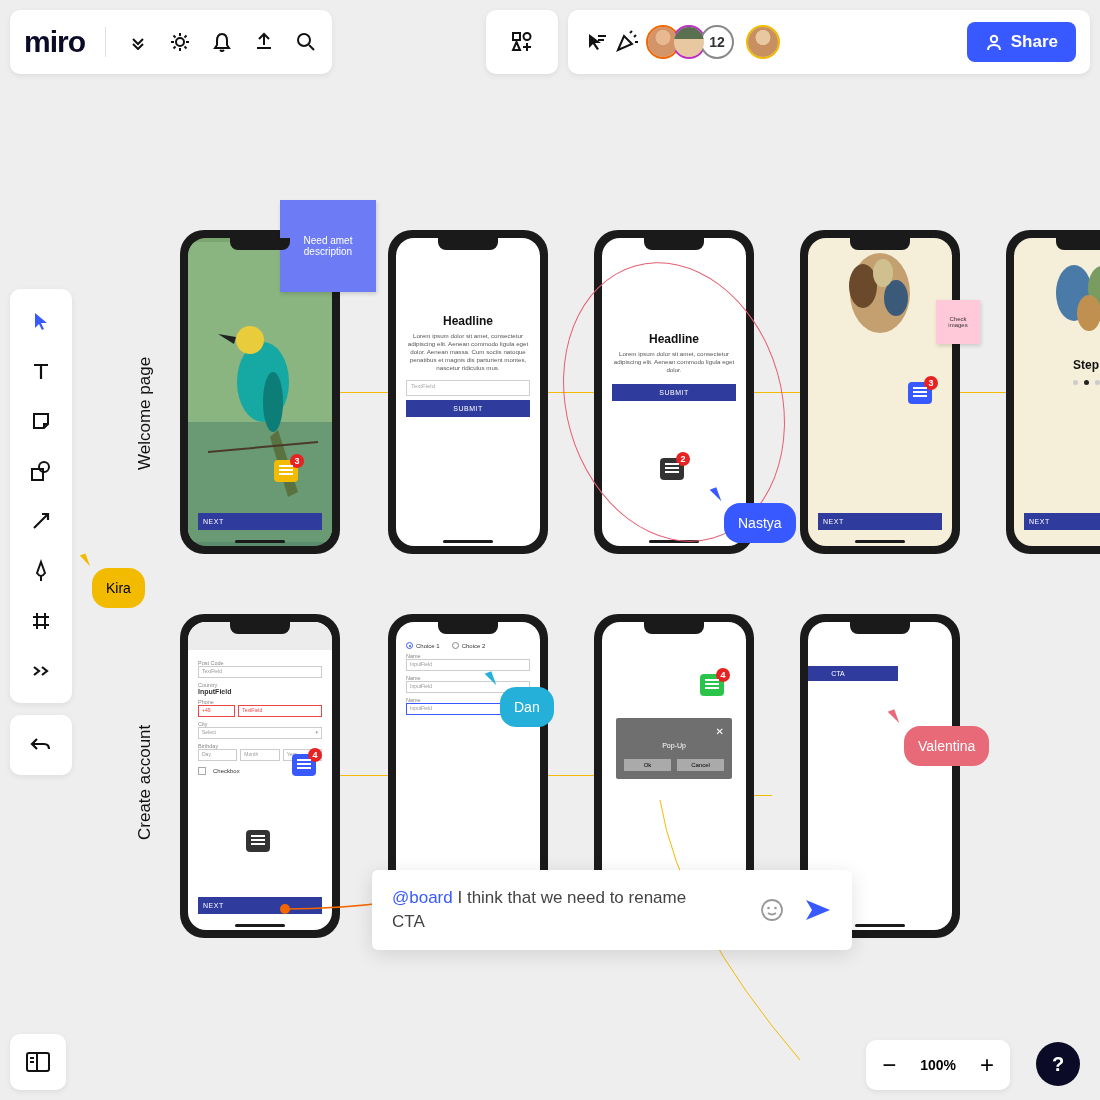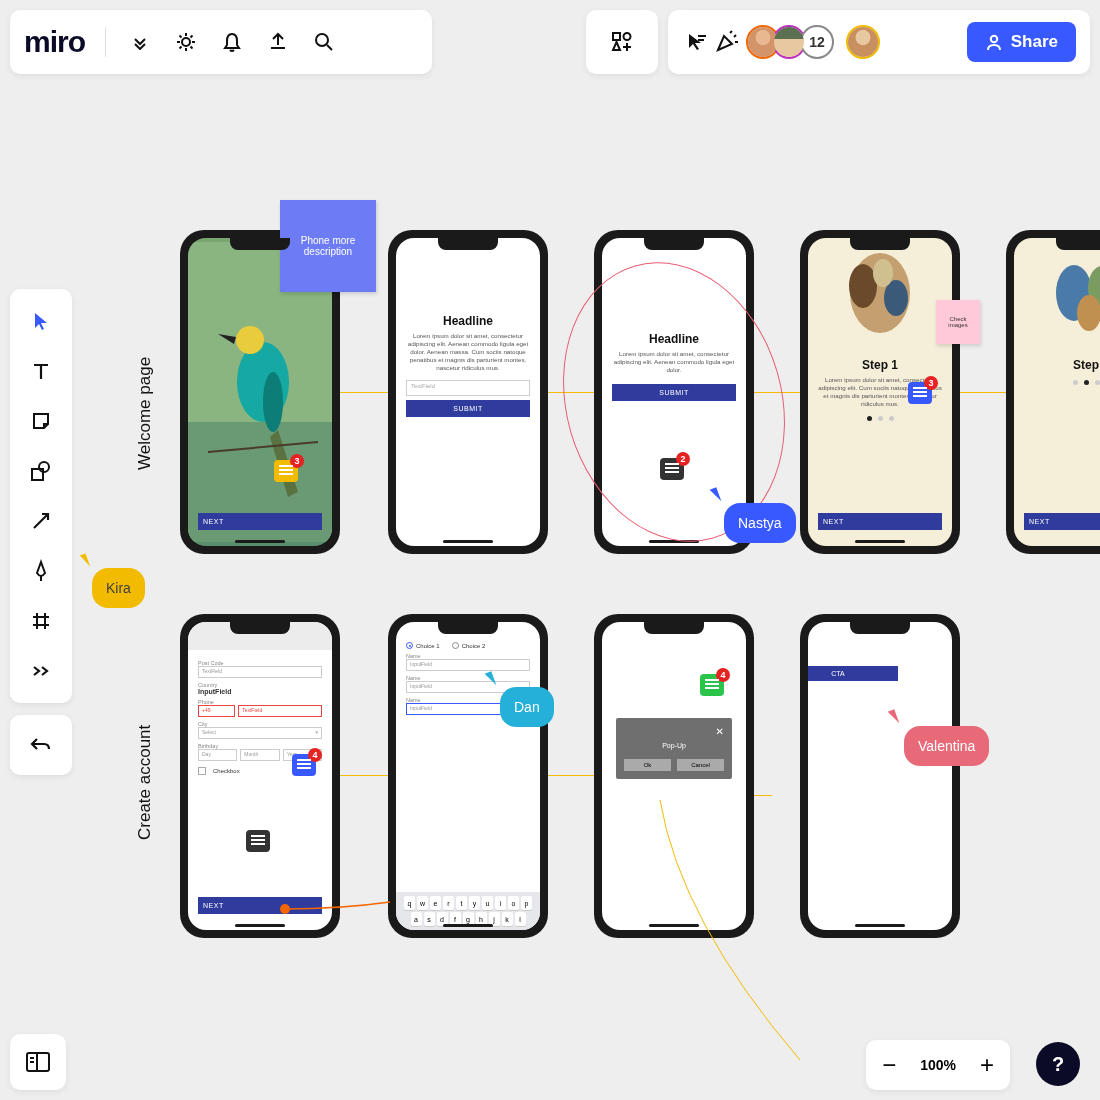--- a/index.html
+++ b/index.html
@@ -6,21 +6,21 @@
 body {
   font-family: -apple-system, BlinkMacSystemFont, "Segoe UI", Helvetica, Arial, sans-serif;
   background: #eeeeee;
   width: 1100px;
   height: 1100px;
   overflow: hidden;
   position: relative;
 }
 .topbar { position: absolute; top: 10px; left: 10px; right: 10px; height: 64px; display: flex; gap: 10px; }
 .tb-panel { background: #fff; border-radius: 10px; display: flex; align-items: center; padding: 0 14px; box-shadow: 0 2px 6px rgba(0,0,0,.07); }
-.tb-left { width: 422px; gap: 18px; }
+.tb-left { width: 322px; gap: 18px; }
 .logo { font-size: 30px; font-weight: 900; letter-spacing: -1px; color: #0b0b28; }
 .divider { width: 1px; height: 30px; background: #e0e0e0; margin: 0 2px; }
 .tb-icon { display:flex; align-items:center; justify-content:center; width:28px; height:28px; cursor:pointer; }
 .tb-templates { width: 72px; justify-content: center; margin-left: 144px; }
 .tb-right { flex: 1; gap: 2px; }
 .avatars { display: flex; align-items: center; margin-left: 4px; }
 .avatar { width: 34px; height: 34px; border-radius: 50%; border: 2.5px solid; margin-left: -8px; display:flex; align-items:center; justify-content:center; background:#ddd; }
 .avatar:first-child { margin-left: 0; }
 .more-count { width: 34px; height: 34px; border-radius: 50%; border: 2.5px solid #888; margin-left: -6px; display:flex; align-items:center; justify-content:center; font-weight: 700; font-size: 14px; color:#333; background:#fff; }
 .share-btn { background: #3859ff; color: #fff; border: none; border-radius: 8px; padding: 10px 18px; font-size: 17px; font-weight: 700; display:flex; align-items:center; gap:8px; cursor:pointer; margin-left:auto; }
@@ -144,29 +144,20 @@
 
   <div class="phone" style="left:800px; top:230px;">
     <div class="screen" style="background:#f5eed8;">
       <div class="notch"></div>
       <svg viewBox="0 0 144 120" style="width:100%;">
           <ellipse cx="72" cy="55" rx="30" ry="40" fill="#c4a070"></ellipse>
           <ellipse cx="55" cy="48" rx="14" ry="22" fill="#6b4a2c"></ellipse>
           <ellipse cx="88" cy="60" rx="12" ry="18" fill="#3b5a7a"></ellipse>
           <ellipse cx="75" cy="35" rx="10" ry="14" fill="#d0c090"></ellipse>
         </svg>
-      <div class="screen-content" style="padding-top:0;">
-        <h4>Step 1</h4>
-        <div class="lorem">Lorem ipsum dolor sit amet, consectetur adipiscing elit. Cum sociis natoque penatibus et magnis dis parturient montes, nascetur ridiculus mus.</div>
-        <div class="dots">
-            <div class="dot active"></div>
-            <div class="dot"></div>
-            <div class="dot"></div>
-          </div>
-      </div>
       <div class="btn-primary btn-next">NEXT</div>
       <div class="home-ind"></div>
     </div>
   </div>
 
   <div class="phone" style="left:1006px; top:230px;">
     <div class="screen" style="background:#f5eed8;">
       <div class="notch"></div>
       <svg viewBox="0 0 144 120" style="width:100%;">
           <ellipse cx="60" cy="55" rx="18" ry="28" fill="#4a7aa8"></ellipse>
@@ -291,21 +282,21 @@
     <div class="screen">
       <div class="notch"></div>
       <div style="position:absolute;left:-30px;top:44px;width:120px;background:#2f3c9e;color:#fff;font-size:7px;text-align:center;padding:4px;">CTA</div>
       <div class="home-ind"></div>
     </div>
   </div>
 
   <div class="ellipse" style="left:566px; top:260px; width:216px; height:284px; transform:rotate(-16deg);"></div>
 
   <div class="sticky sticky-blue" style="left:280px; top:200px; display:flex;align-items:center;justify-content:center;">
-      <span>Phone more description</span>
+      <span>Need amet description</span>
     </div>
   <div class="sticky sticky-pink sticky-tiny" style="left:936px; top:300px; display:flex;align-items:center;justify-content:center;">
       <span>Check images</span>
     </div>
 
   <div class="comment-bubble" style="left:274px;top:460px;background:#f3bb00;">
       <div class="badge">3</div>
     </div>
   <div class="comment-bubble" style="left:660px;top:458px;background:#333;">
       <div class="badge">2</div>
@@ -315,39 +306,53 @@
     </div>
   <div class="comment-bubble" style="left:292px;top:754px;background:#3859ff;">
       <div class="badge">4</div>
     </div>
   <div class="comment-bubble" style="left:246px;top:830px;background:#333;"></div>
   <div class="comment-bubble" style="left:700px;top:674px;background:#2ac44a;">
       <div class="badge">4</div>
     </div>
 
   <div class="cursor-tri" style="left:82px;top:554px;border-width:0 6px 14px 0;border-color:transparent #f3bb00 transparent transparent;transform:rotate(-20deg);"></div>
-  <div class="cursor-label" style="left:92px;top:568px;background:#f3bb00;color:#404040;">Kira</div>
+  <div class="cursor-label" style="left:92px;top:568px;background:#f3bb00;color:#000000;">Kira</div>
 
   <div class="cursor-tri" style="left:487px;top:672px;border-width:0 7px 15px 0;border-color:transparent #25b0d9 transparent transparent;transform:rotate(-20deg);"></div>
   <div class="cursor-label" style="left:500px;top:687px;background:#25b0d9;text-align:center;">Dan</div>
 
   <div class="cursor-tri" style="left:712px;top:488px;border-width:0 7px 15px 0;border-color:transparent #3859ff transparent transparent;transform:rotate(-20deg);"></div>
   <div class="cursor-label" style="left:724px;top:503px;background:#3859ff;">Nastya</div>
 
   <div class="cursor-tri" style="left:890px;top:710px;border-width:0 7px 15px 0;border-color:transparent #e86a78 transparent transparent;transform:rotate(-20deg);"></div>
   <div class="cursor-label" style="left:904px;top:726px;background:#e86a78;">Valentina</div>
 
   <div style="position:absolute;left:280px;top:904px;width:10px;height:10px;background:#f56600;border-radius:50%;"></div>
   <svg style="position:absolute;left:280px;top:900px;width:120px;height:20px;overflow:visible;">
       <path d="M5 9 Q 60 9 110 2" stroke="#f56600" stroke-width="1.5" fill="none"></path>
     </svg>
   <svg style="position:absolute;left:610px;top:800px;width:200px;height:300px;overflow:visible;">
       <path d="M50 0 Q 70 120 190 260" stroke="#f3bb00" stroke-width="1" fill="none"></path>
     </svg>
 
+  <div class="comment-box" style="left:372px;top:870px;width:480px;">
+    <div class="comment-text">
+      <span class="mention">@board</span><span> I think that we need to rename CTA</span>
+    </div>
+    <svg width="24" height="24" style="margin-left:auto;">
+        <circle cx="12" cy="12" r="10" fill="none" stroke="#999" stroke-width="1.8"></circle>
+        <circle cx="8.5" cy="10" r="1.3" fill="#999"></circle>
+        <circle cx="15.5" cy="10" r="1.3" fill="#999"></circle>
+        <path d="M8 15 Q 12 18 16 15" fill="none" stroke="#999" stroke-width="1.8"></path>
+      </svg>
+    <svg width="28" height="24">
+        <path d="M2 2 L26 12 L2 22 L8 12 Z" fill="#3859ff"></path>
+      </svg>
+  </div>
 
 </div>
 
 <div class="topbar">
   <div class="tb-panel tb-left">
     <span class="logo">miro</span>
     <div class="divider"></div>
     <div class="tb-icon">
         <svg width="16" height="16">
           <path d="M3 5 L8 10 L13 5 M3 10 L8 15 L13 10" fill="none" stroke="#111" stroke-width="2"></path>

